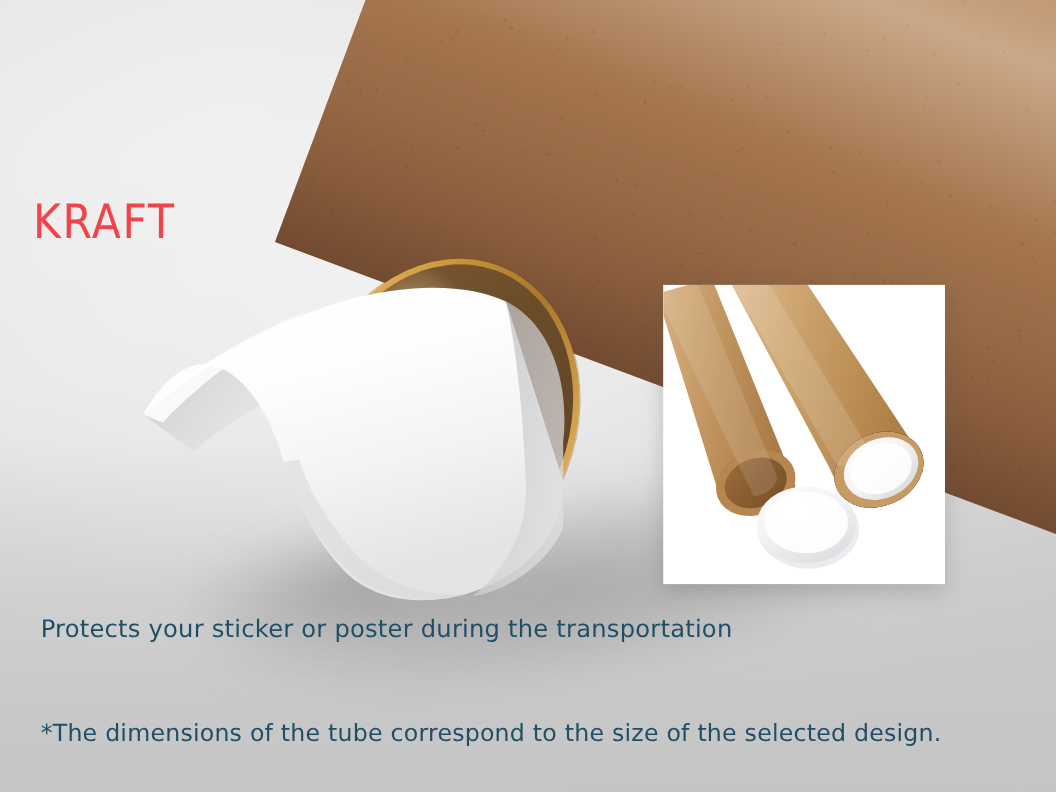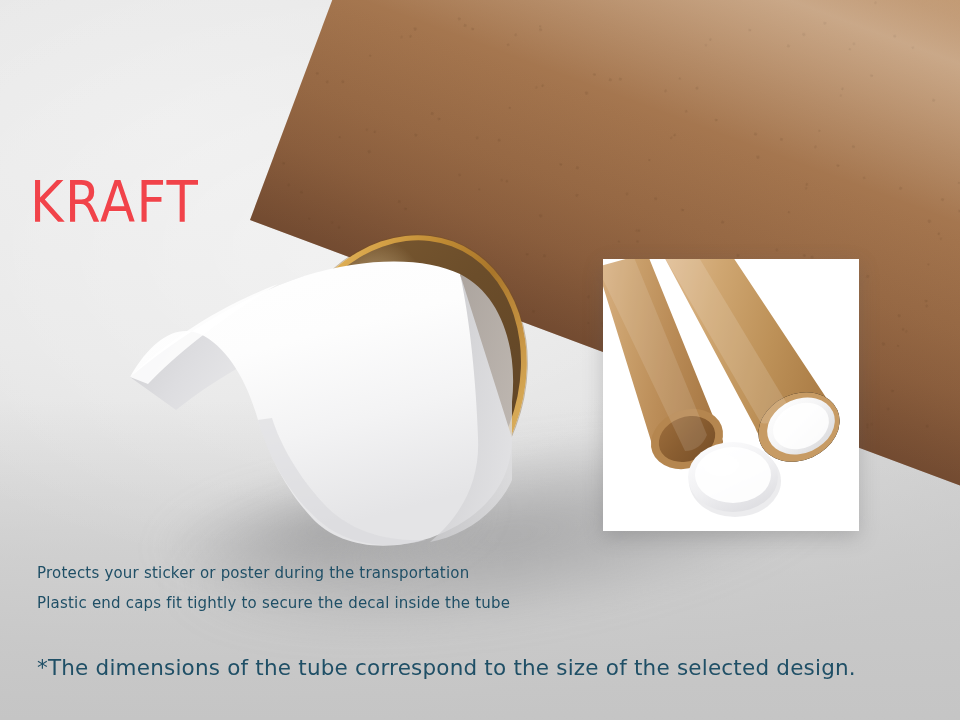--- a/index.html
+++ b/index.html
@@ -186,35 +186,35 @@
   .inset svg { display: block; }
 
   
   .headline {
     position: absolute;
     left: 30px;
     top: 32px;
     color: #f1434a;
     font-family: "DejaVu Sans Condensed", "Liberation Sans Narrow", "Liberation Sans", sans-serif;
     font-weight: 300;
-    font-size: 57px;
+    font-size: 43px;
     line-height: 68px;
     letter-spacing: 1.5px;
     white-space: pre;
     text-shadow: 0 1px 0 rgba(255,255,255,.35);
   }
   .headline .line2 { letter-spacing: 1px; }
 
   .benefits {
     position: absolute;
     left: 37px;
     top: 558px;
     color: #1f4f66;
     font-family: "DejaVu Sans", "Liberation Sans", sans-serif;
-    font-size: 15px;
+    font-size: 22px;
     line-height: 30px;
     letter-spacing: .2px;
     white-space: nowrap;
   }
   .footnote {
     position: absolute;
     left: 37px;
     top: 654px;
     color: #1f4f66;
     font-family: "DejaVu Sans", "Liberation Sans", sans-serif;
@@ -353,18 +353,17 @@
       </g>
     </svg>
   </div>
 
   <div class="headline">
     <div>KRAFT</div>
   </div>
 
   <div class="benefits">
     <div>Protects your sticker or poster during the transportation</div>
-    <div>Plastic end caps fit tightly to secure the decal inside the tube</div>
   </div>
 
   <div class="footnote">*The dimensions of the tube correspond to the size of the selected design.</div>
 
 </div>
 
 </body></html>

